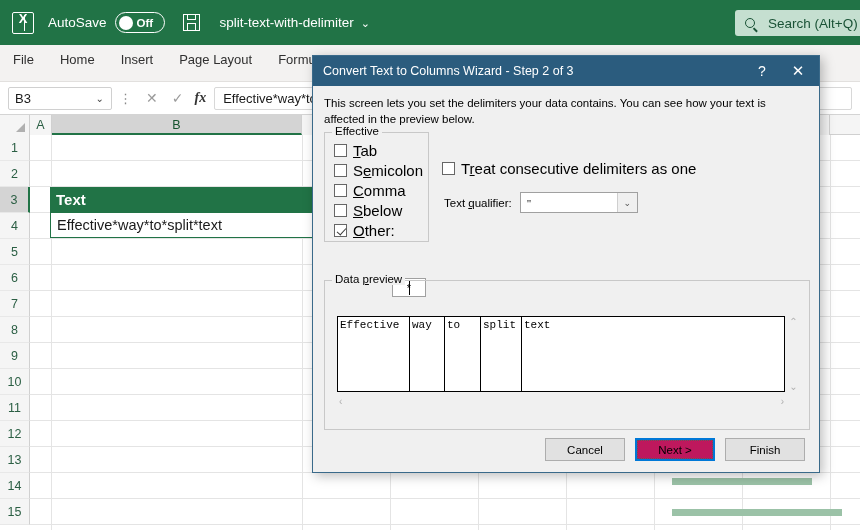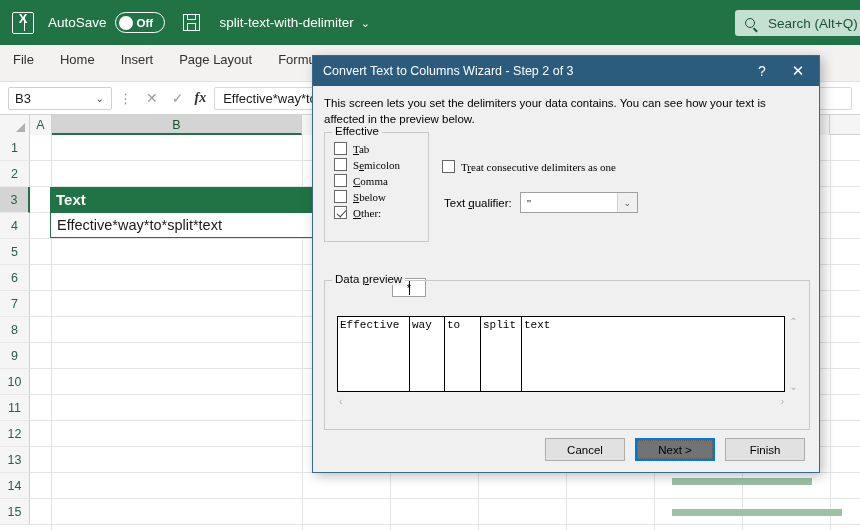--- a/index.html
+++ b/index.html
@@ -226,21 +226,21 @@
   .chk-row { display: flex; align-items: center; margin: 0 0 3px 0; }
   .chk {
     width: 13px; height: 13px; border: 1px solid #666; background: #fff;
     flex: 0 0 auto; position: relative; margin-right: 6px;
   }
   .chk.on::after {
     content: ""; position: absolute; left: 3.5px; top: 0.5px;
     width: 4px; height: 8px; border: solid #3a3a3a;
     border-width: 0 1.7px 1.7px 0; transform: rotate(42deg);
   }
-  .chk-label { font-size: 11px; color: #000; white-space: nowrap; font-family: Liberation Serif, serif; }
+  .chk-label { font-size: 15px; color: #000; white-space: nowrap; }
   .u { text-decoration: underline; }
 
   .other-input {
     width: 34px; height: 19px; border: 1px solid #a0a0a0; background: #ffffff;
     margin-left: 9px; display: flex; align-items: center; justify-content: center;
     font-size: 11px; color: #000; position: relative;
   }
   .caret {
     position: absolute; left: 50%; top: 2px; width: 1px; height: 14px;
     background: #000;
@@ -293,21 +293,21 @@
   .btn-row {
     position: absolute; left: 0; bottom: 11px; width: 508px;
     display: flex; justify-content: flex-end; padding-right: 16px; gap: 10px;
   }
   .btn {
     width: 80px; height: 23px; background: #e1e1e1; border: 1px solid #adadad;
     font-size: 11.5px; color: #000;
     display: flex; align-items: center; justify-content: center;
   }
   .btn.default {
-    border: 2px solid #0078d7; background: #737373;
+    border: 2px solid #0078d7; background: #be185d;
   }
   .btn.default .inner {
     border: 1px dotted #5a5a5a; width: 100%; height: 100%;
     display: flex; align-items: center; justify-content: center;
   }
 </style>
 </head>
 <body>
 
 <div id="app">

